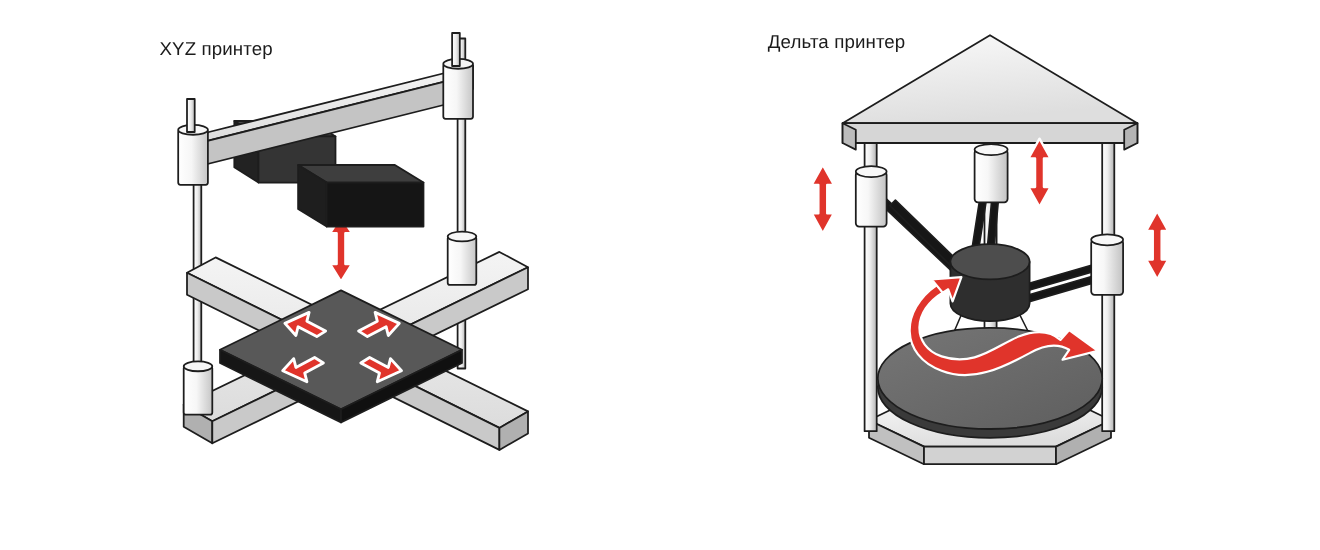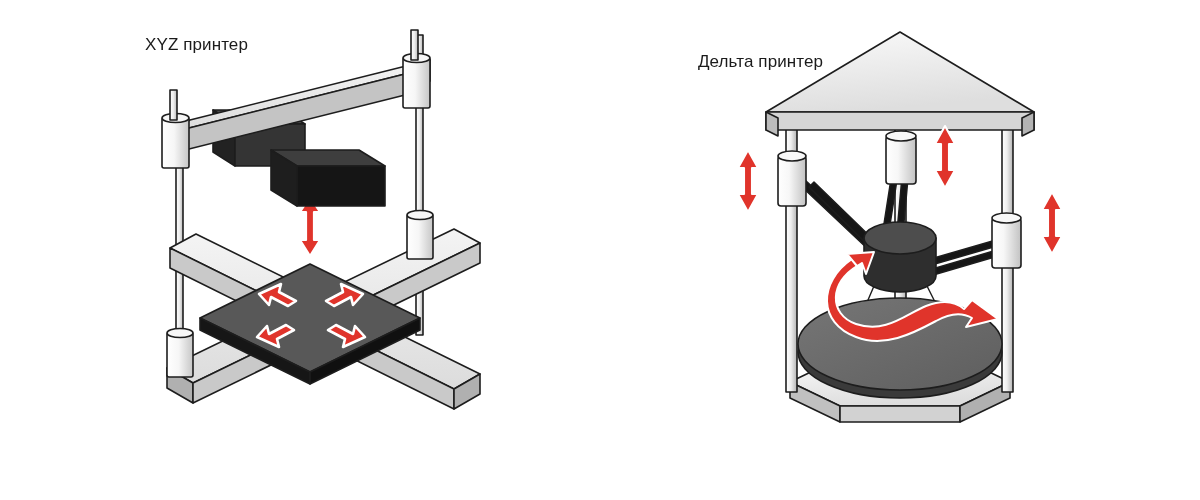--- a/index.html
+++ b/index.html
@@ -29,21 +29,21 @@
 
   .caption {
     position: absolute;
     font-family: "Liberation Sans", sans-serif;
     font-size: 17px;
     color: #1b1b1b;
     white-space: nowrap;
     letter-spacing: 0.1px;
   }
   #caption-xyz { left: 145px; top: 35px; }
-  #caption-delta { left: 698px; top: 52px; }
+  #caption-delta { left: 698px; top: 29px; }
 
   svg { display: block; }
   .dg { position: absolute; left: 0; top: 0; }
 </style>
 </head>
 <body>
 
 <div id="canvas">
 
   <div class="panel" id="panel-xyz">

